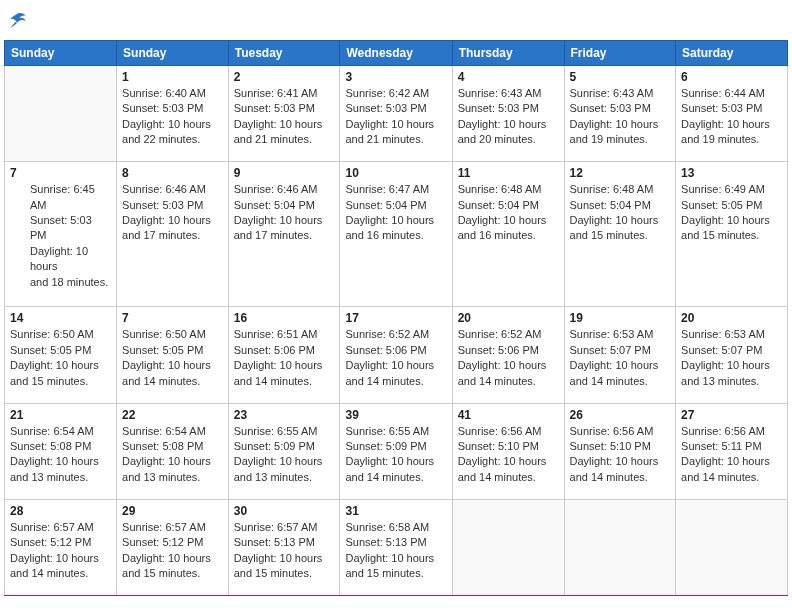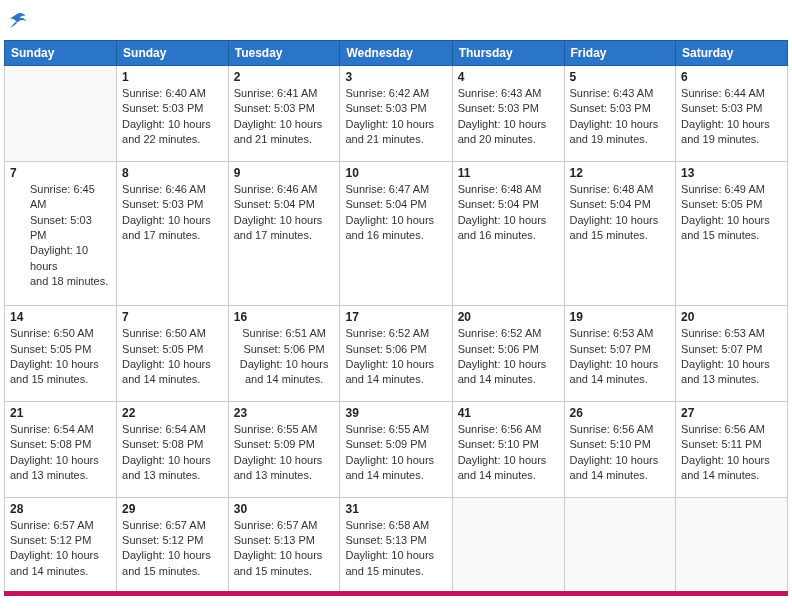--- a/index.html
+++ b/index.html
@@ -83,21 +83,21 @@
       color: #222;
       display: block;
       margin-bottom: 2px;
     }
     .day-info {
       font-size: 11px;
       color: #333;
       line-height: 1.4;
     }
     .last-row td {
-      border-bottom: 5px solid #be185d;
+      border-bottom: 1px solid #be185d;
     }
   </style>
 </head>
 <body>
 
 <div class="page">
   <div class="header">
     <div class="logo">
       <div style="display:flex;align-items:center;">
         <span class="logo-text">
@@ -234,21 +234,21 @@
           </td>
           <td>
             <span class="day-number">7</span>
             <div class="day-info" style="white-space: pre-line;">Sunrise: 6:50 AM
 Sunset: 5:05 PM
 Daylight: 10 hours
 and 14 minutes.</div>
           </td>
           <td>
             <span class="day-number">16</span>
-            <div class="day-info" style="white-space: pre-line; text-align: center;">Sunrise: 6:51 AM
+            <div class="day-info" style="white-space: pre-line;">Sunrise: 6:51 AM
 Sunset: 5:06 PM
 Daylight: 10 hours
 and 14 minutes.</div>
           </td>
           <td>
             <span class="day-number">17</span>
             <div class="day-info" style="white-space: pre-line;">Sunrise: 6:52 AM
 Sunset: 5:06 PM
 Daylight: 10 hours
 and 14 minutes.</div>

